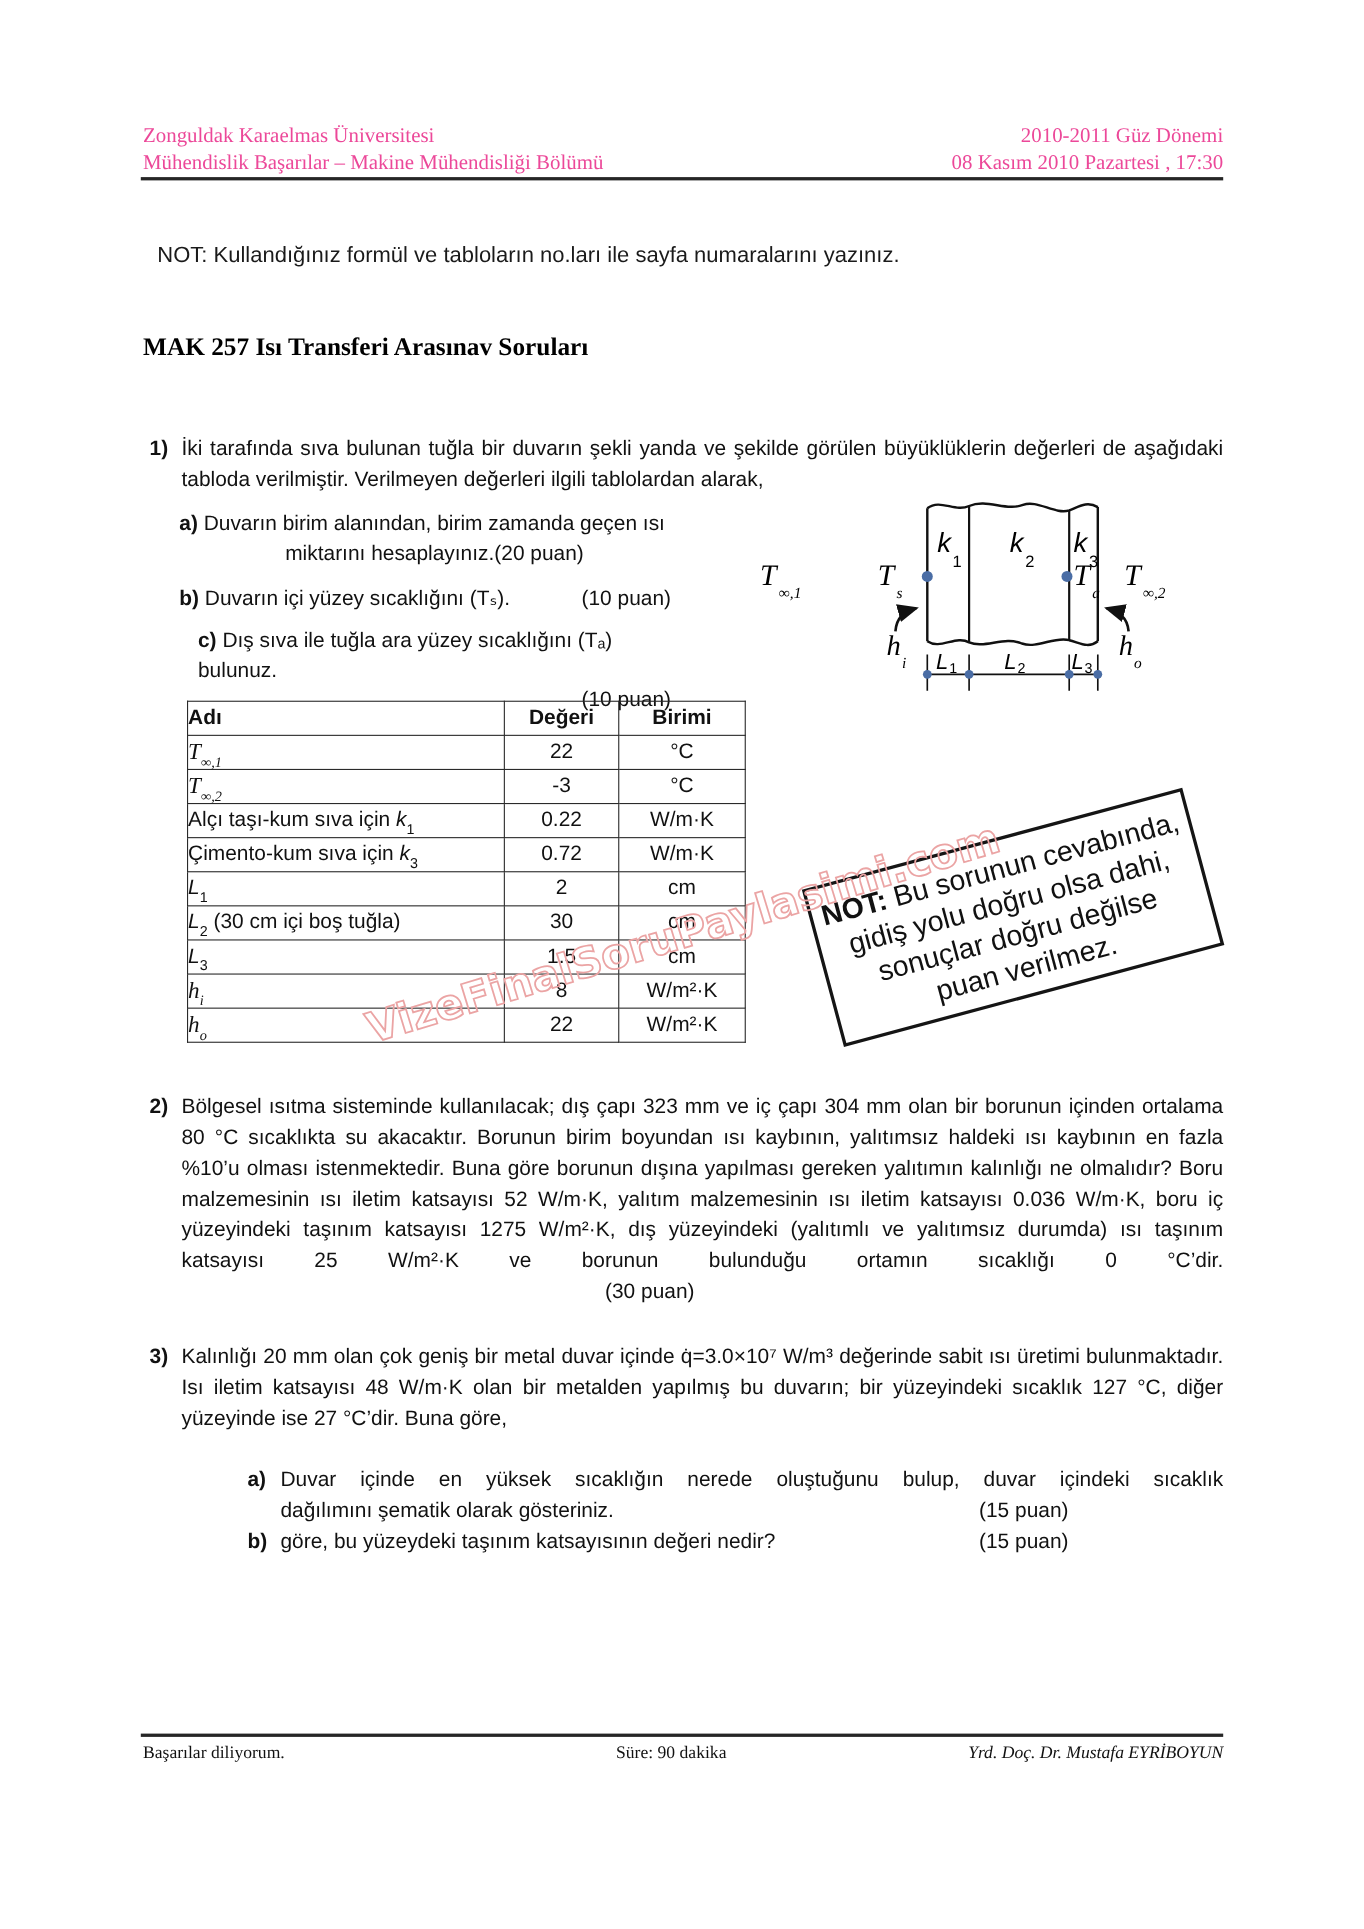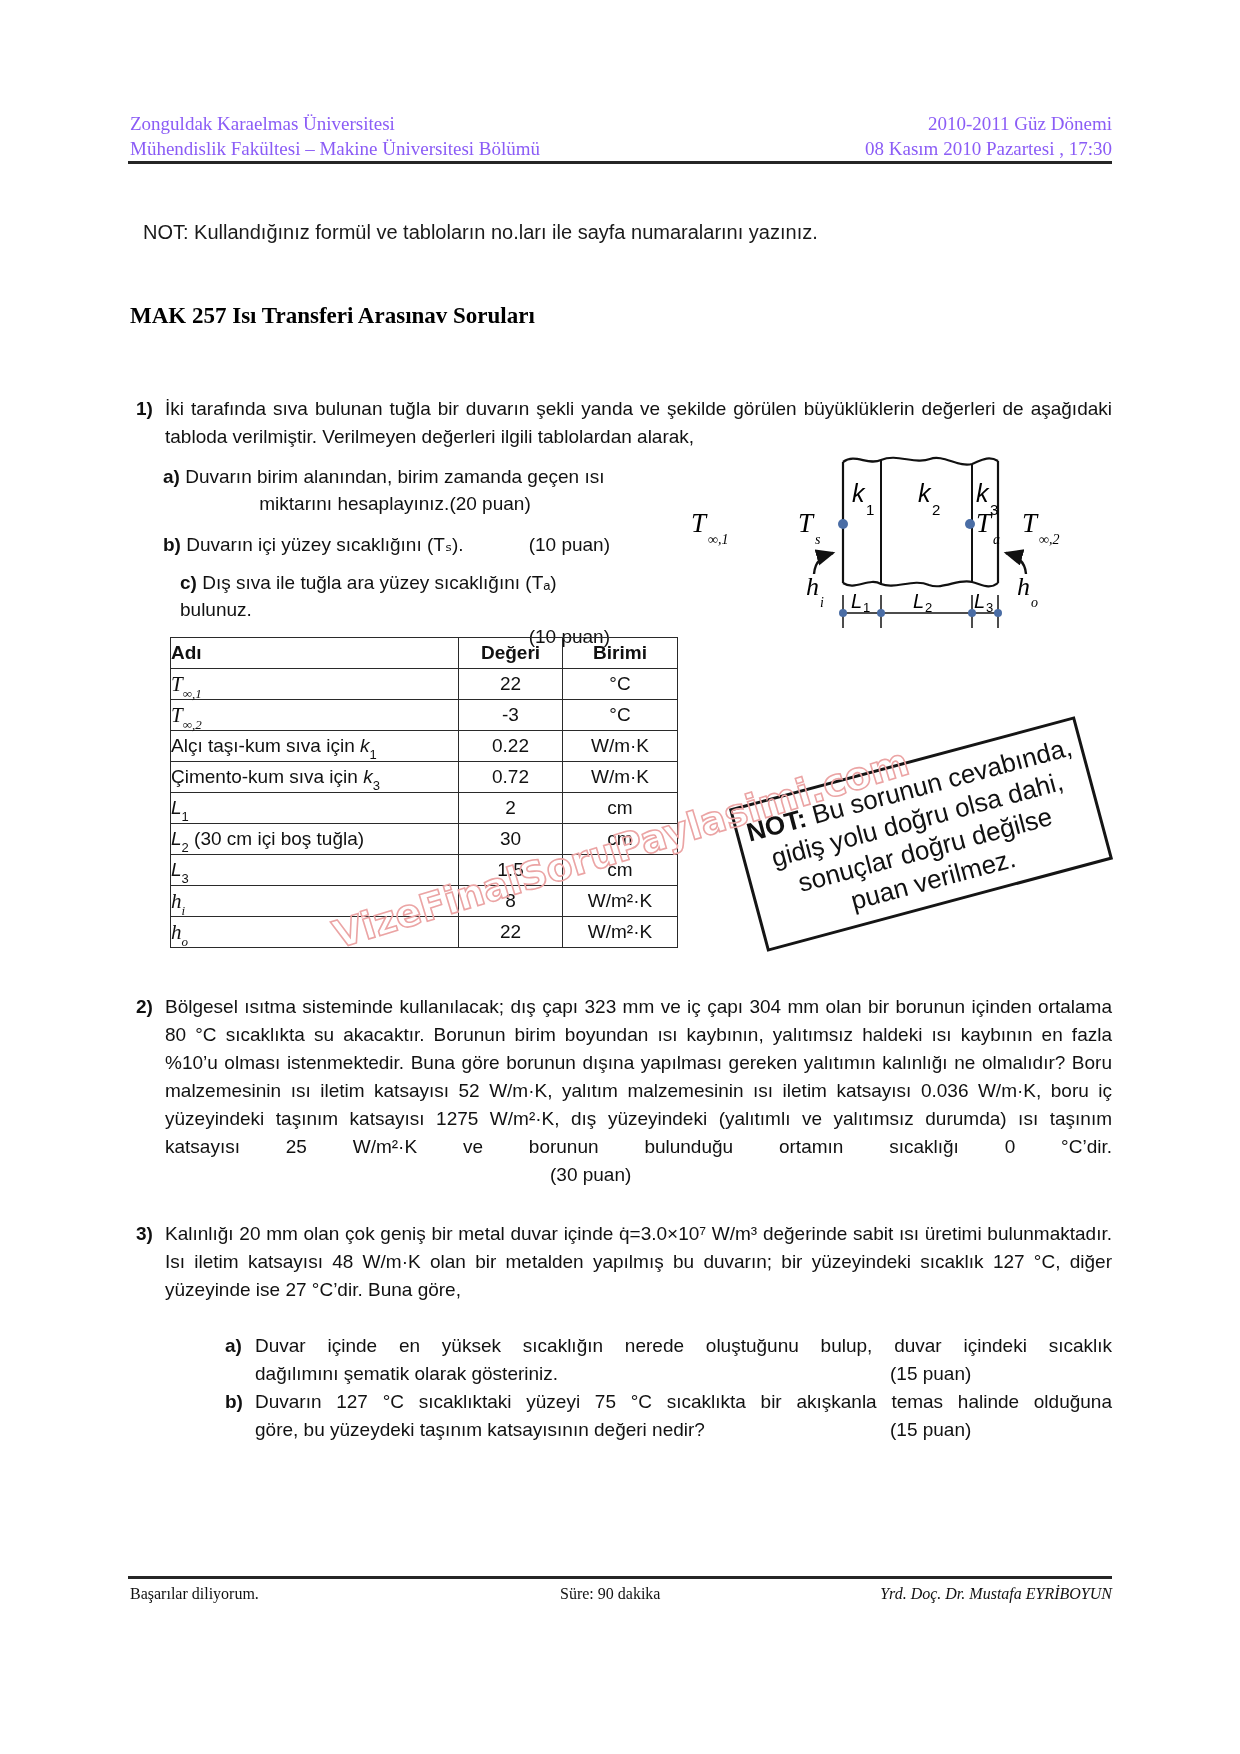--- a/index.html
+++ b/index.html
@@ -1,20 +1,20 @@
 <!DOCTYPE html>
 <html><head>
 <meta charset="utf-8">
 <style>
   html,body{margin:0;padding:0;background:#e8e8e8;}
   .page{position:relative;width:1240px;height:1754px;background:#ffffff;overflow:hidden;
         font-family:"Liberation Sans","DejaVu Sans",sans-serif;color:#111;}
   .abs{position:absolute;}
   
-  .hdr{font-family:"Liberation Serif","DejaVu Serif",serif;font-size:19px;line-height:25px;color:#8b5cf6;}
+  .hdr{font-family:"Liberation Serif","DejaVu Serif",serif;font-size:19px;line-height:25px;color:#ec4899;}
   .hdr-right{text-align:right;}
   .rule{background:#262626;height:3px;}
   
   .top-note{font-size:20px;color:#1a1a1a;margin-left:12px;}
   
   .title{font-family:"Liberation Serif","DejaVu Serif",serif;font-weight:bold;font-size:23px;color:#000;}
   
   .qblock{font-size:19px;line-height:28px;text-align:justify;}
   .qnum{position:absolute;left:0;top:0;font-weight:bold;}
   .qtext{margin-left:29px;}
@@ -48,21 +48,21 @@
   .ftr{font-family:"Liberation Serif","DejaVu Serif",serif;font-size:16px;color:#111;}
   .ftr-right{font-style:italic;text-align:right;}
 </style>
 </head>
 <body>
 
 <div class="page">
 
   <div class="abs hdr" style="left:130px;top:111px;">
     <div>Zonguldak Karaelmas Üniversitesi</div>
-    <div>Mühendislik Fakültesi – Makine Üniversitesi Bölümü</div>
+    <div>Mühendislik Başarılar – Makine Mühendisliği Bölümü</div>
   </div>
   <div class="abs hdr hdr-right" style="right:128px;top:111px;">
     <div>2010-2011 Güz Dönemi</div>
     <div>08 Kasım  2010 Pazartesi , 17:30</div>
   </div>
   <div class="abs rule" style="left:128px;top:161px;width:984px;"></div>
 
   <div class="abs top-note" style="left:131px;top:221px;">NOT: Kullandığınız formül ve tabloların no.ları ile sayfa numaralarını yazınız.</div>
 
   <div class="abs title" style="left:130px;top:303px;">MAK 257 Isı Transferi Arasınav Soruları</div>
@@ -227,21 +227,20 @@
   <div class="abs item" style="left:225px;top:1332px;width:887px;line-height:28px;">
     <span class="qnum">a)</span>
     <div class="qtext" style="margin-left:30px;">
       <div class="jlast">Duvar içinde en yüksek sıcaklığın nerede oluştuğunu bulup, duvar içindeki sıcaklık</div>
       <div class="subrow"><span>dağılımını şematik olarak gösteriniz.</span><span class="pts">(15 puan)</span></div>
     </div>
   </div>
   <div class="abs item" style="left:225px;top:1388px;width:887px;line-height:28px;">
     <span class="qnum">b)</span>
     <div class="qtext" style="margin-left:30px;">
-      <div class="jlast">Duvarın 127 °C sıcaklıktaki yüzeyi 75 °C sıcaklıkta bir akışkanla temas halinde olduğuna</div>
       <div class="subrow"><span>göre, bu yüzeydeki taşınım katsayısının değeri nedir?</span><span class="pts">(15 puan)</span></div>
     </div>
   </div>
 
   <div class="abs rule" style="left:128px;top:1576px;width:984px;"></div>
   <div class="abs ftr" style="left:130px;top:1585px;">Başarılar diliyorum.</div>
   <div class="abs ftr" style="left:560px;top:1585px;">Süre: 90 dakika</div>
   <div class="abs ftr ftr-right" style="right:128px;top:1585px;">Yrd. Doç. Dr. Mustafa EYRİBOYUN</div>
 
 </div>

